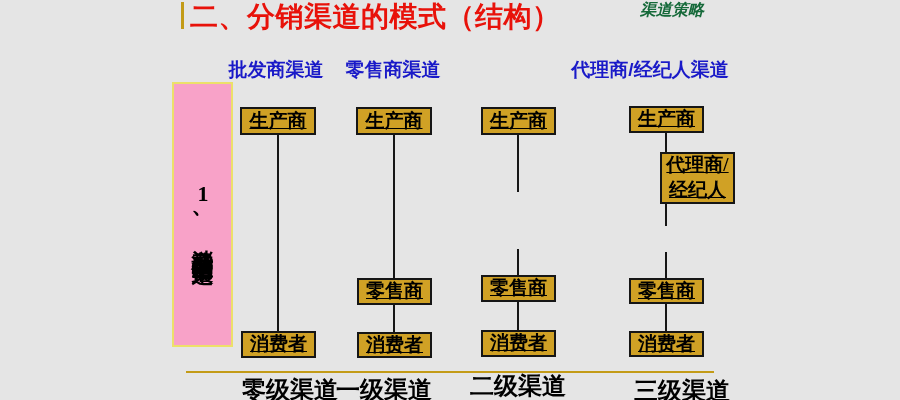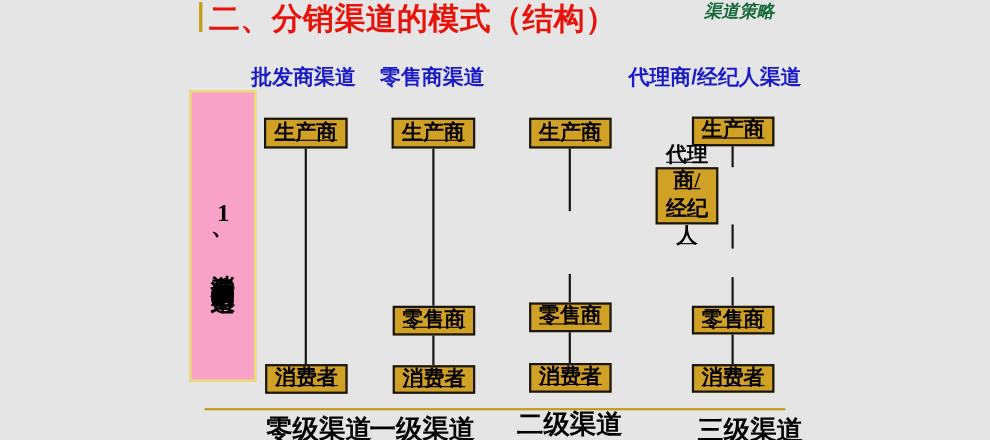--- a/index.html
+++ b/index.html
@@ -104,21 +104,21 @@
 
   <div class="node" style="left:481px;top:107px;width:75px;height:28px;">生产商</div>
   <div class="vline" style="left:517px;top:135px;height:57px;"></div>
   <div class="vline" style="left:517px;top:249px;height:26px;"></div>
   <div class="node" style="left:481px;top:275px;width:75px;height:27px;">零售商</div>
   <div class="vline" style="left:517px;top:302px;height:28px;"></div>
   <div class="node" style="left:481px;top:330px;width:75px;height:27px;">消费者</div>
 
   <div class="node" style="left:629px;top:106px;width:75px;height:27px;">生产商</div>
   <div class="vline" style="left:665px;top:133px;height:19px;"></div>
-  <div class="node" style="left:596px;top:152px;width:57px;height:52px;">代理商/
+  <div class="node" style="left:660px;top:152px;width:75px;height:52px;">代理商/
 经纪人</div>
   <div class="vline" style="left:665px;top:204px;height:22px;"></div>
   <div class="vline" style="left:665px;top:252px;height:26px;"></div>
   <div class="node" style="left:629px;top:278px;width:75px;height:26px;">零售商</div>
   <div class="vline" style="left:665px;top:304px;height:27px;"></div>
   <div class="node" style="left:629px;top:331px;width:75px;height:26px;">消费者</div>
 
   <div class="baseline"></div>
   <div class="level-label" style="left:290px;top:374px;">零级渠道</div>
   <div class="level-label" style="left:384px;top:374px;">一级渠道</div>

